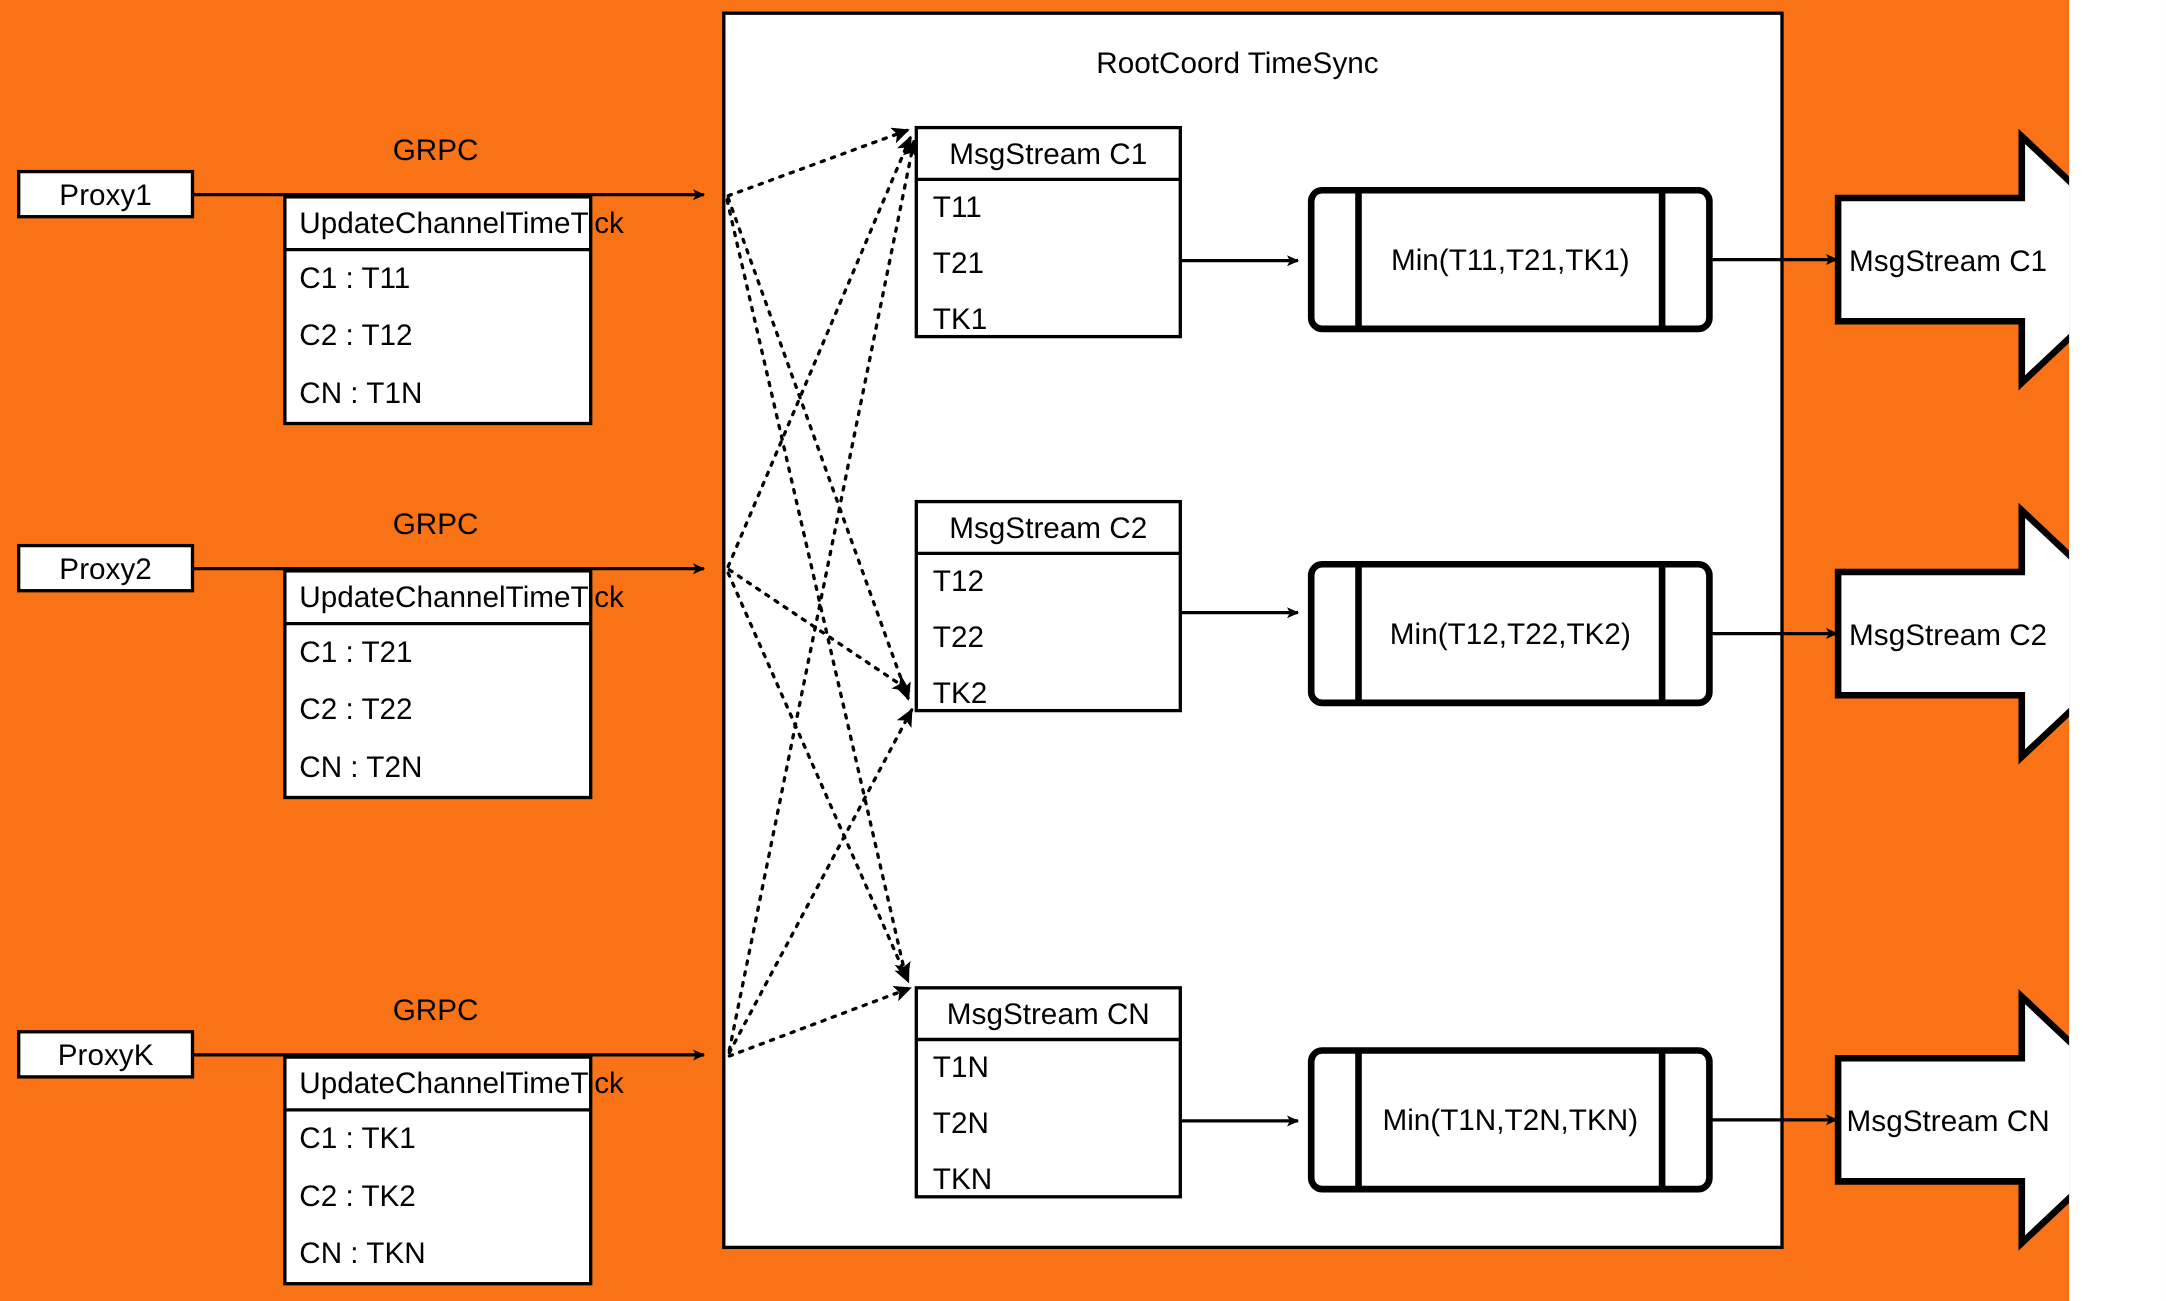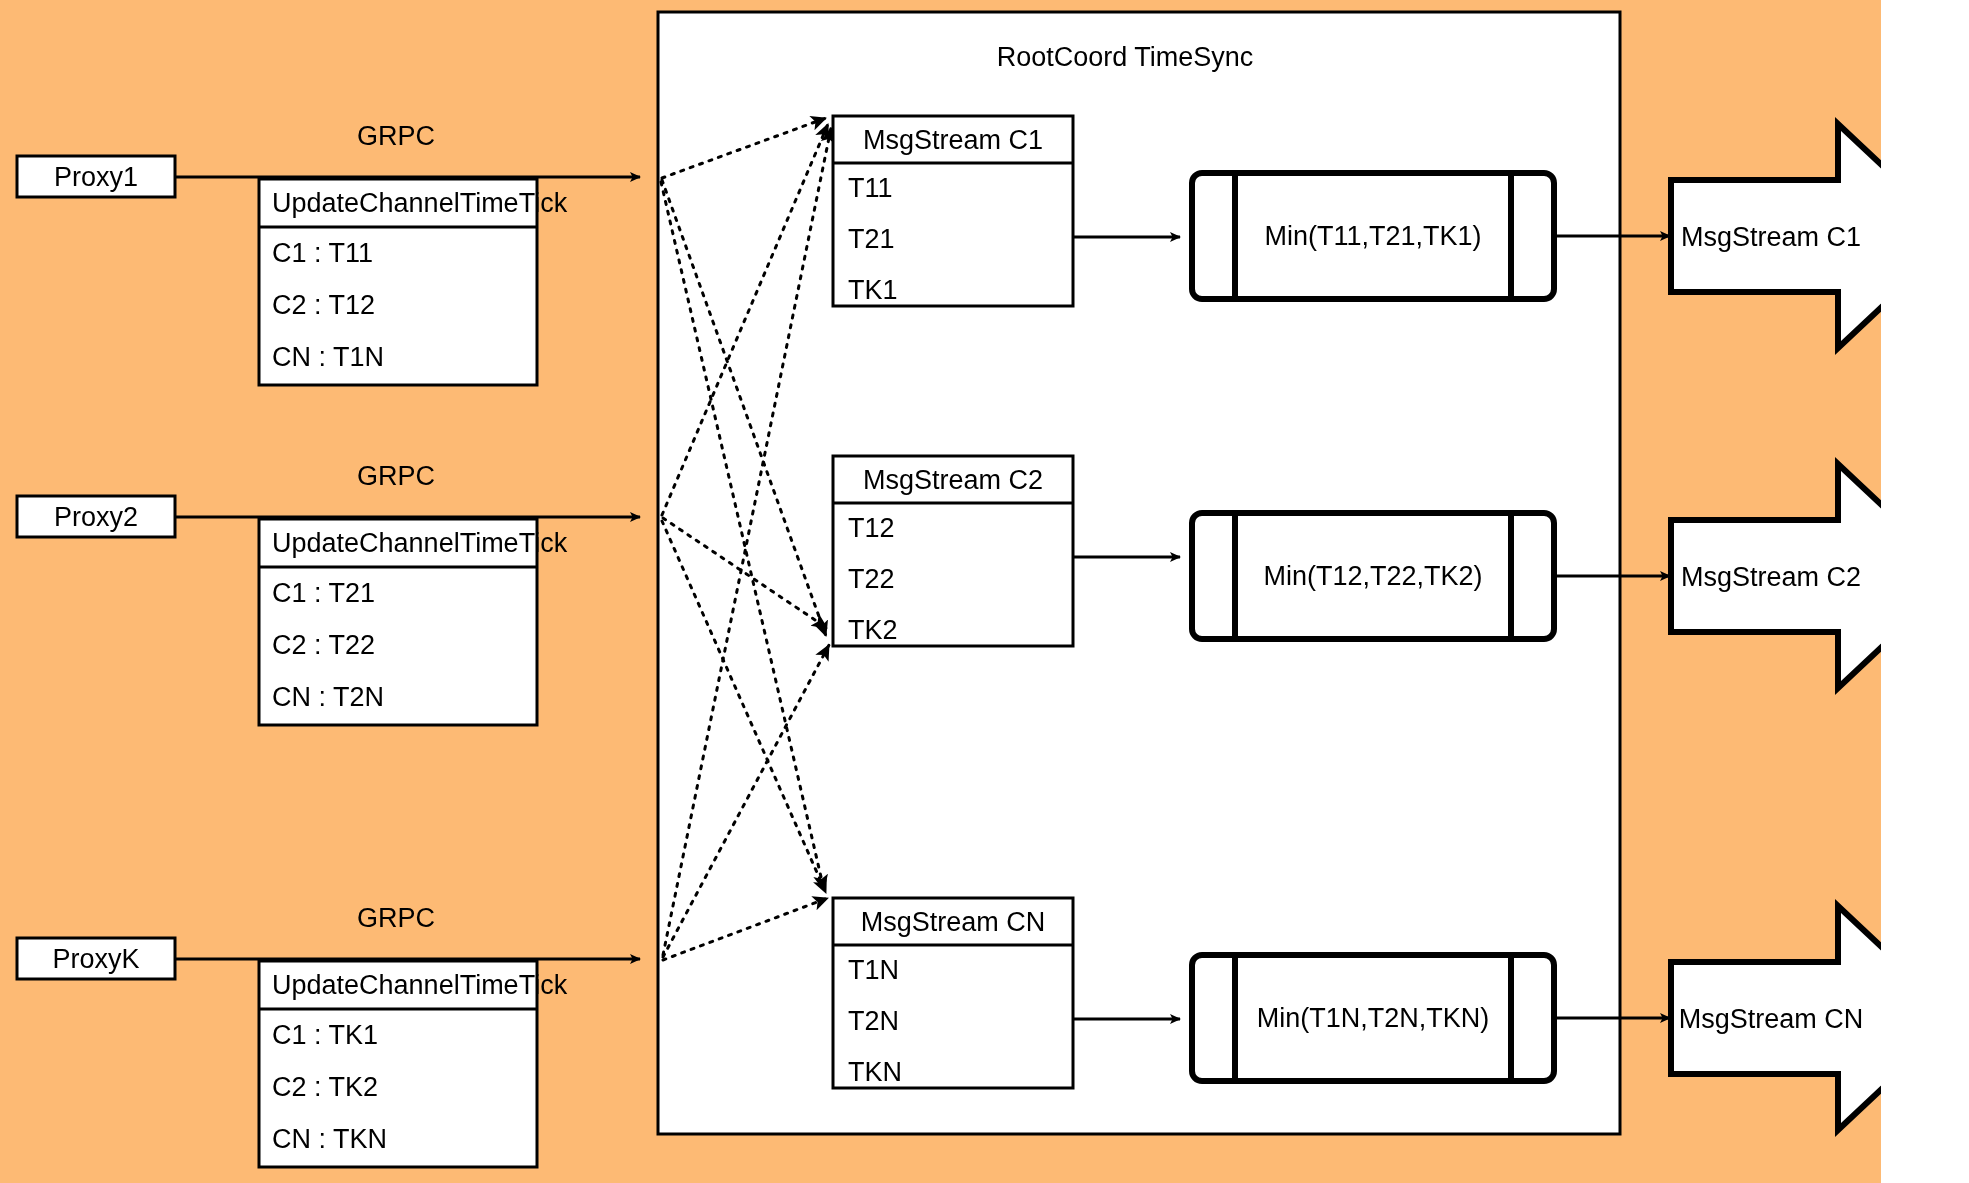--- a/index.html
+++ b/index.html
@@ -4,21 +4,21 @@
 <style>
   html, body {
     margin: 0;
     padding: 0;
     background: #ffffff;
   }
   #stage {
     position: relative;
     width: 1881px;
     height: 1183px;
-    background: #fdba74;
+    background: #f97316;
     overflow: hidden;
     font-family: "Liberation Sans", sans-serif;
   }
   svg#diagram {
     position: absolute;
     top: 0;
     left: 0;
     width: 1969px;
     height: 1183px;
     display: block;

